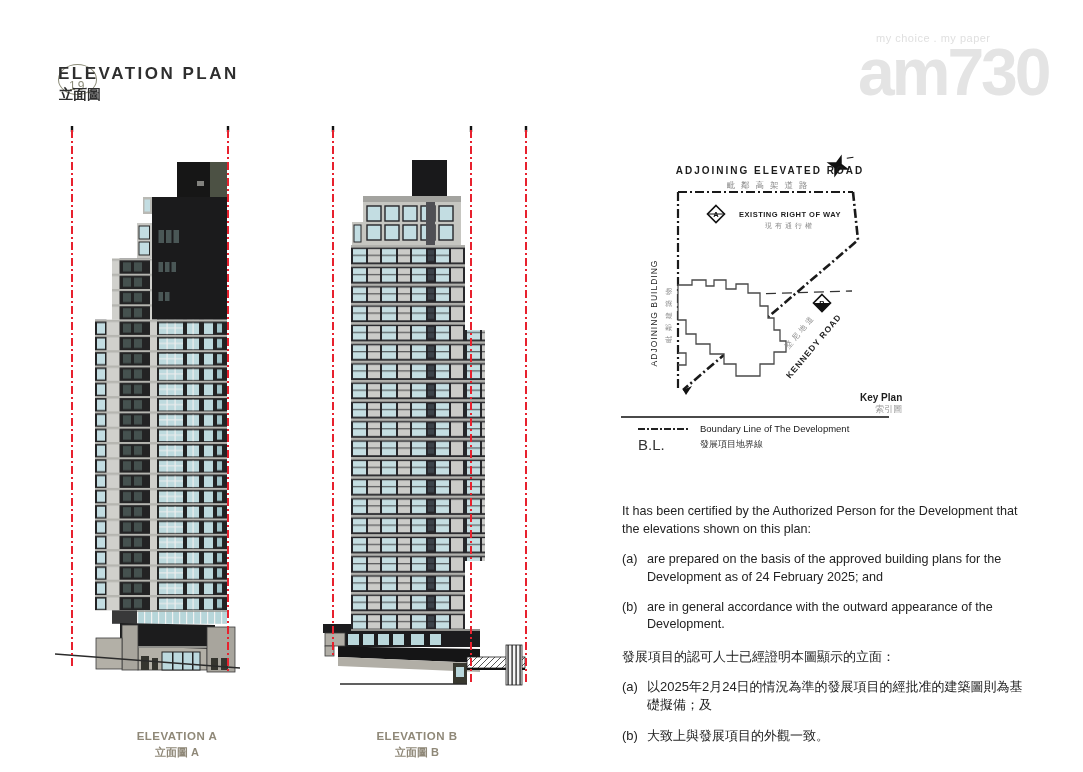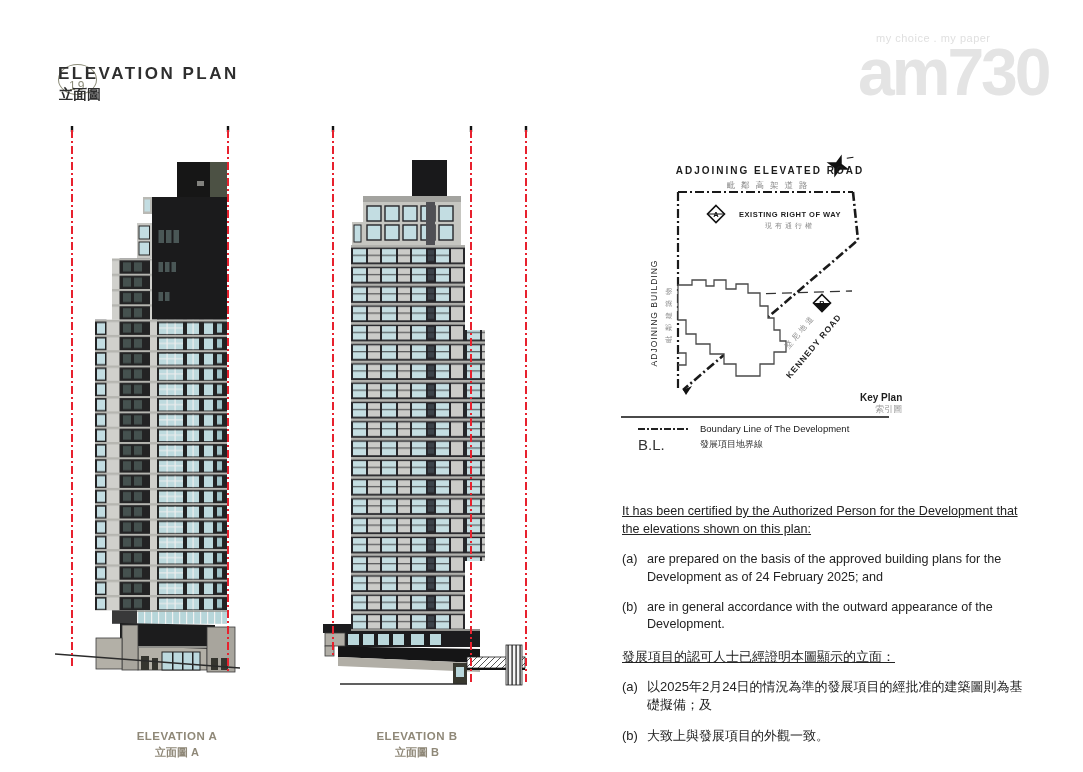--- a/index.html
+++ b/index.html
@@ -32,21 +32,21 @@
   .legend{position:absolute;left:638px;top:423px;font-size:9.5px;color:#1a1a1a;}
   .legend .row{display:flex;align-items:center;}
   .legend .sym{margin-right:10px;}
   .legend .abbr{display:inline-block;width:62px;font-size:15px;color:#333;}
   .legend .zh{font-size:9px;color:#333;}
 
   
   .cert{position:absolute;left:622px;width:408px;color:#232323;}
   .cert-en{top:503px;font-size:12.6px;line-height:1.42;}
   .cert-zh{top:648px;font-size:13px;line-height:1.4;}
-  .cert p{margin:0 0 12px 0;text-decoration:underline;}
+  .cert p{margin:0 0 12px 0;}
   .cert .item{display:flex;margin:0 0 12px 0;}
   .cert .item .key{width:25px;flex:0 0 25px;}
   .cert .item .txt{flex:1;}
 
   svg text{font-family:"Liberation Sans",sans-serif;}
 </style>
 </head>
 <body>
 
 <div class="page">

